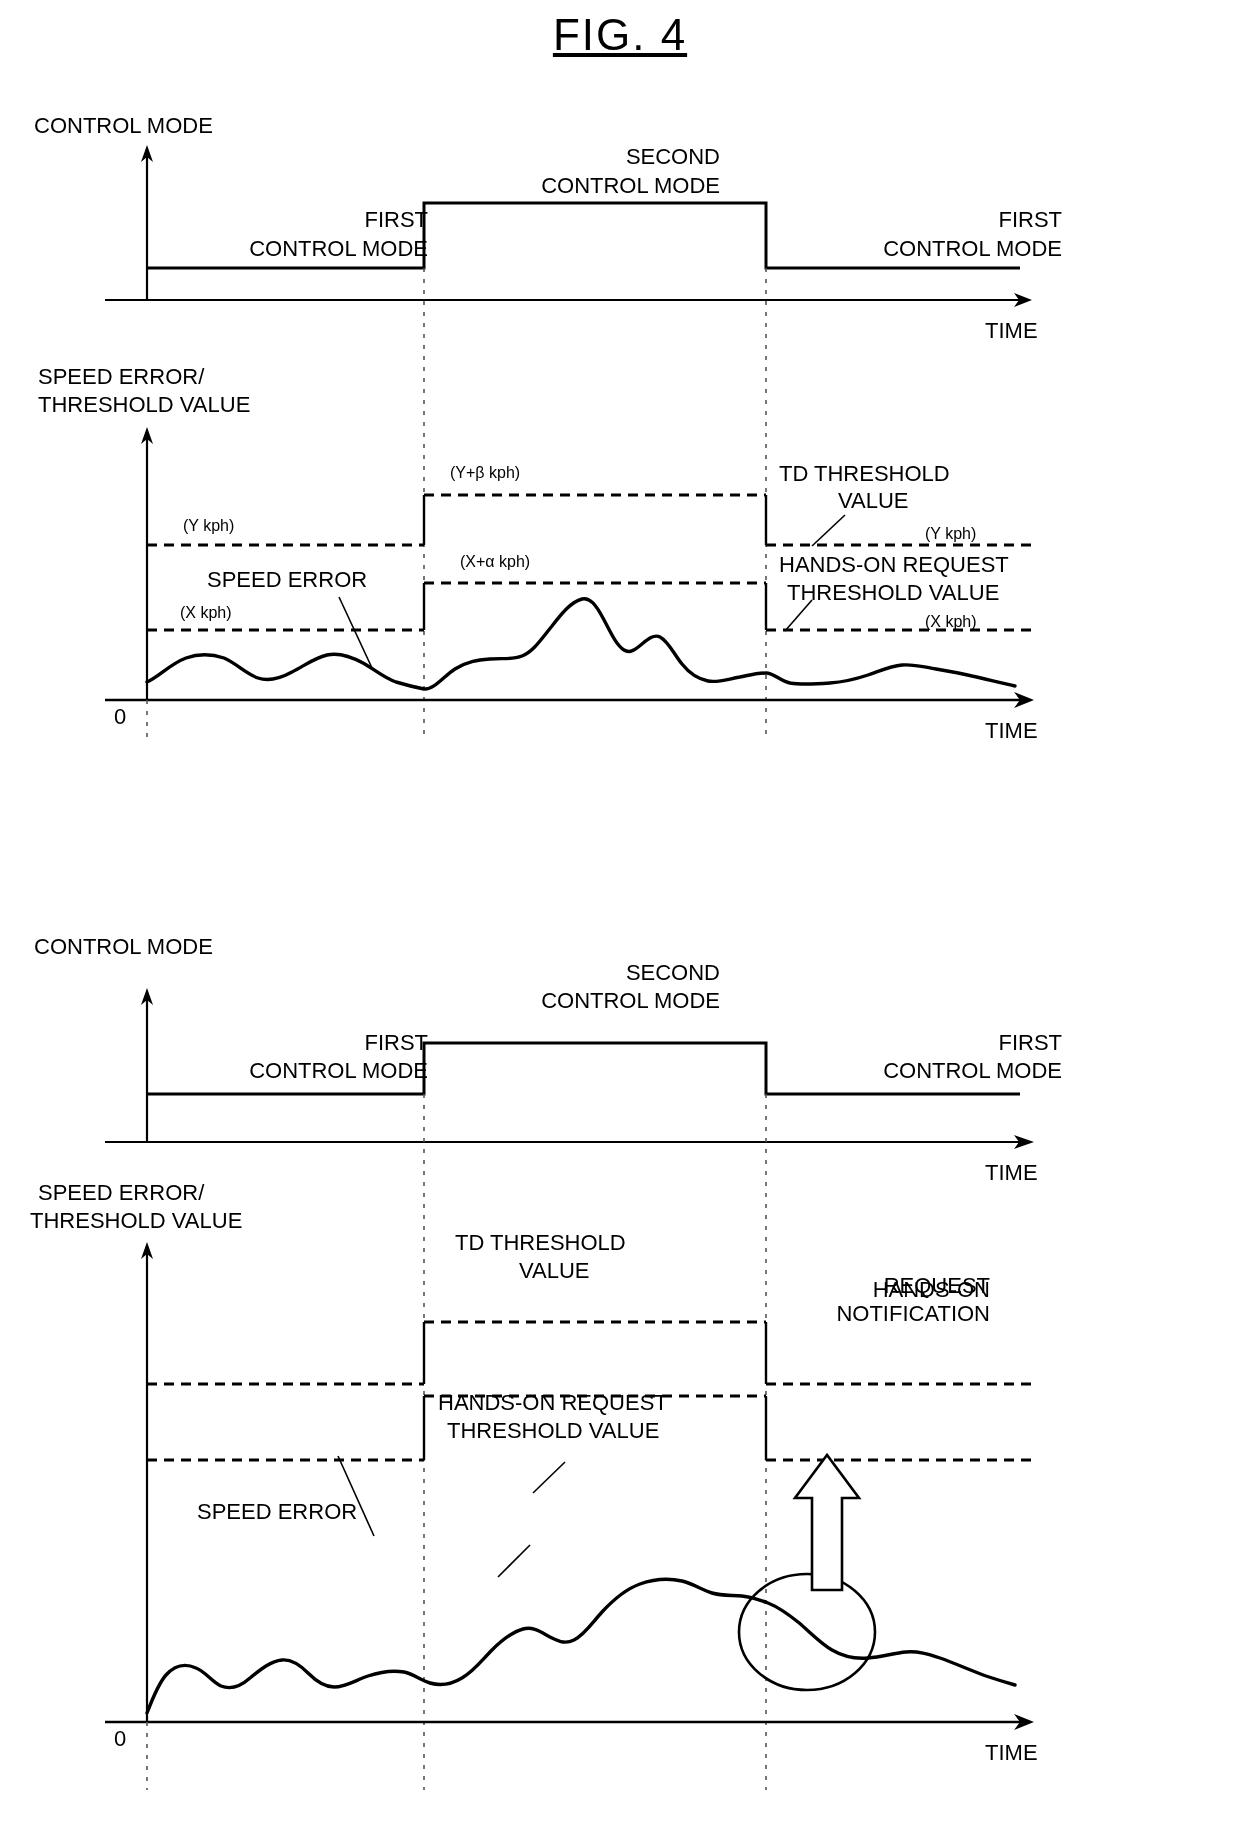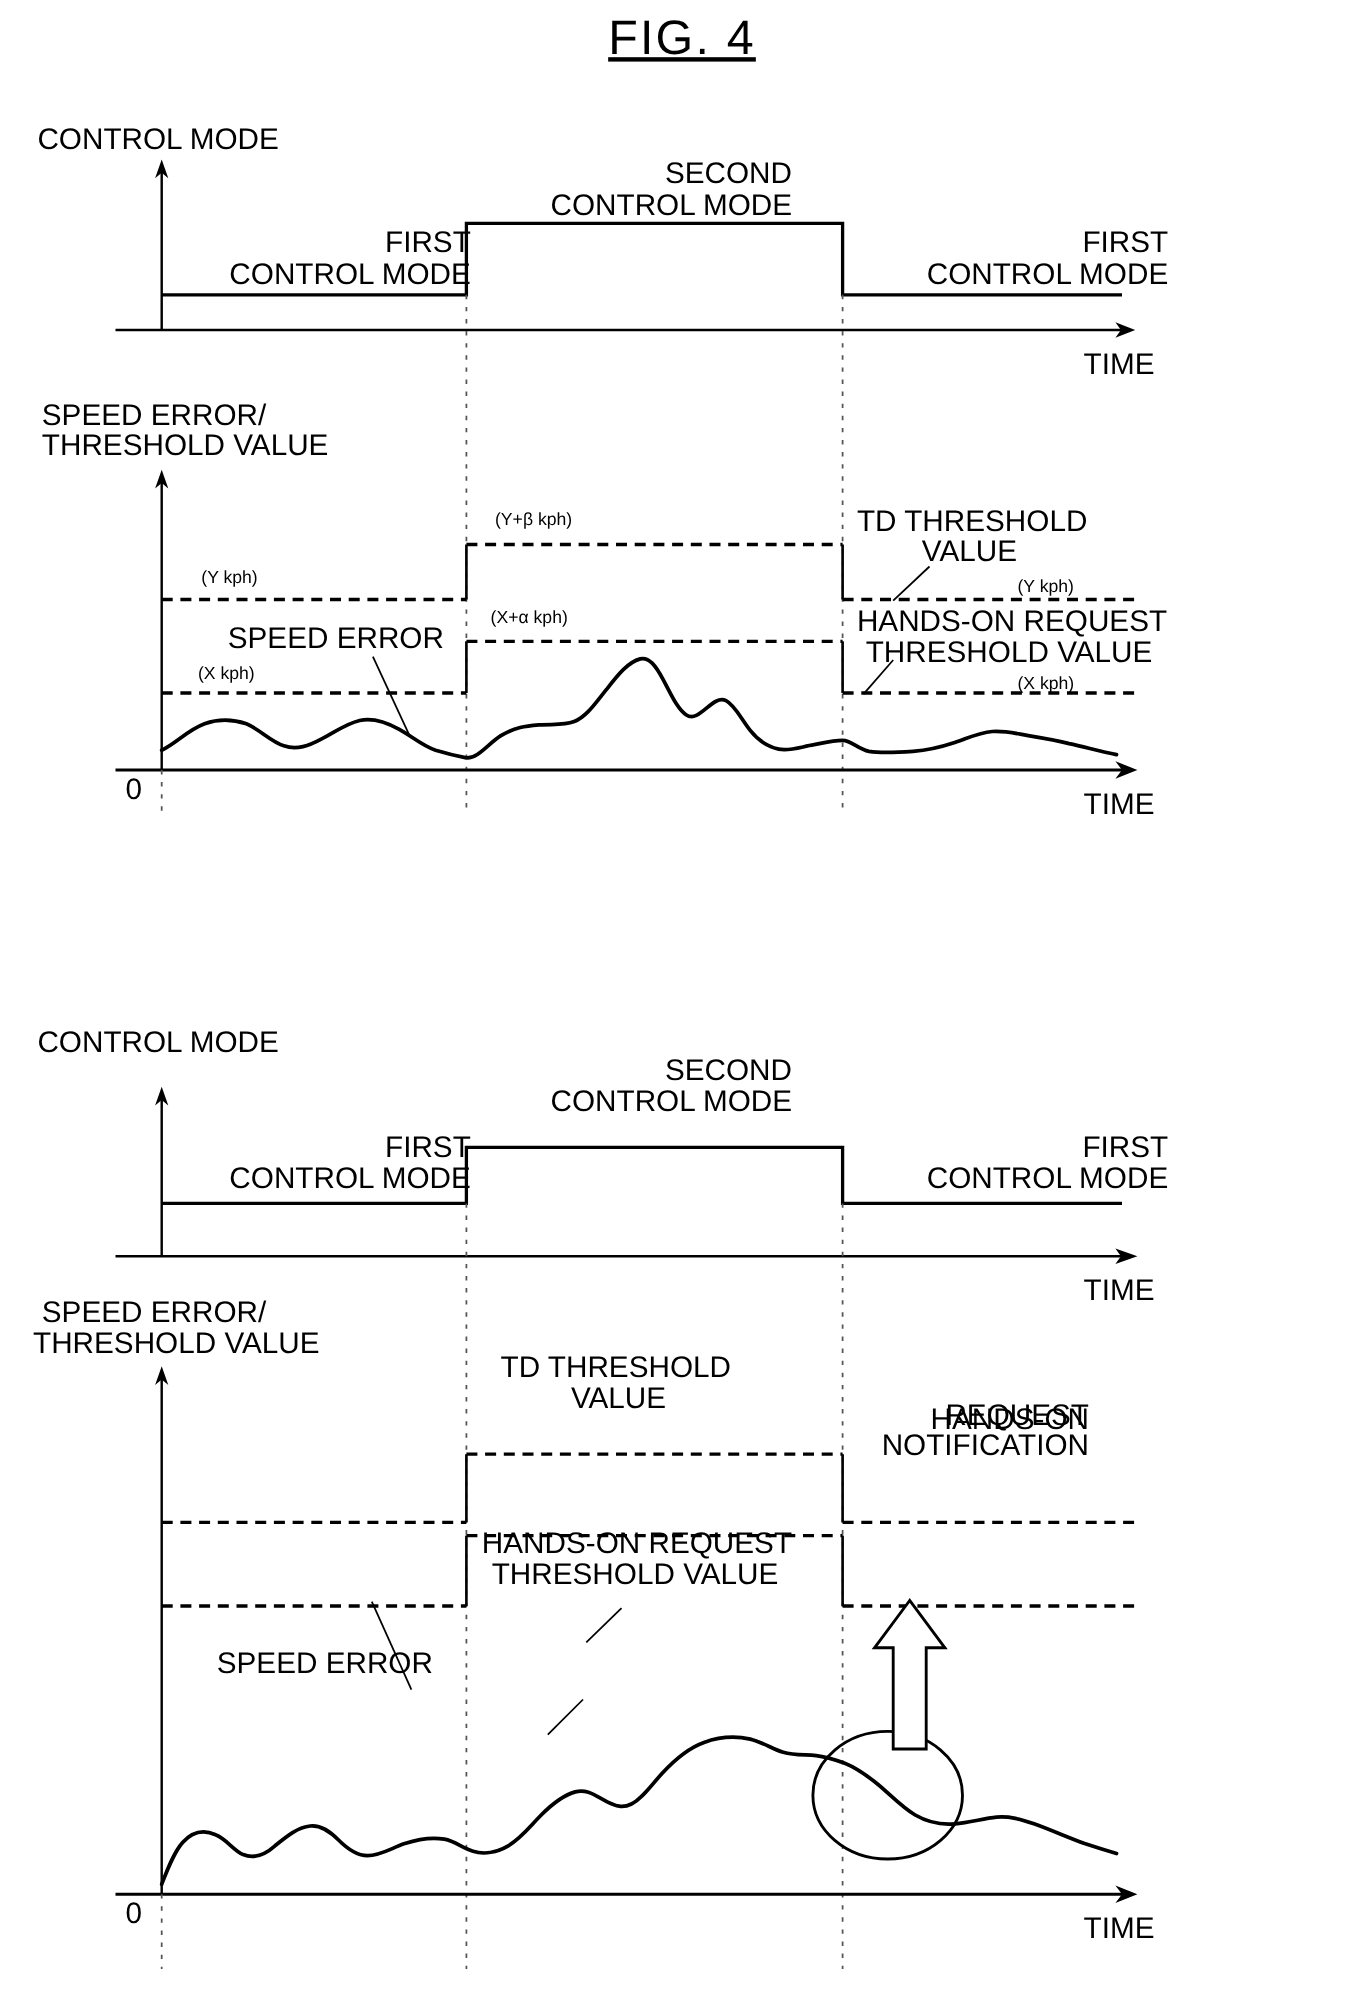--- a/index.html
+++ b/index.html
@@ -26,21 +26,21 @@
     text-decoration: underline;
   }
   .svg-layer {
     position: absolute;
     left: 0; top: 0;
     width: 1240px; height: 1827px;
   }
   .lbl {
     position: absolute;
     font-family: "Liberation Sans", sans-serif;
-    font-size: 27px;
+    font-size: 22px;
     line-height: 26px;
     white-space: pre;
     color: #000;
   }
   .lbl.sm { font-size: 16px; }
   .lbl.center { text-align: right; }
 </style>
 </head>
 <body>
 
@@ -184,21 +184,21 @@
 
   <div class="lbl" style="left:985px; top:318px;">TIME</div>
 
   <div class="lbl" style="left:38px; top:364px;">SPEED ERROR/</div>
   <div class="lbl" style="left:38px; top:392px;">THRESHOLD VALUE</div>
 
   <div class="lbl sm" style="left:183px; top:513px;">(Y kph)</div>
   <div class="lbl sm" style="left:180px; top:600px;">(X kph)</div>
 
   <div class="lbl sm" style="left:450px; top:460px;">(Y+β kph)</div>
-  <div class="lbl sm" style="left:446px; top:549px;">(X+α kph)</div>
+  <div class="lbl sm" style="left:460px; top:549px;">(X+α kph)</div>
 
   <div class="lbl" style="left:207px; top:567px;">SPEED ERROR</div>
 
   <div class="lbl" style="left:779px; top:461px;">TD THRESHOLD</div>
   <div class="lbl" style="left:838px; top:488px;">VALUE</div>
   <div class="lbl sm" style="left:925px; top:521px;">(Y kph)</div>
 
   <div class="lbl" style="left:779px; top:552px;">HANDS-ON REQUEST</div>
   <div class="lbl" style="left:787px; top:580px;">THRESHOLD VALUE</div>
   <div class="lbl sm" style="left:925px; top:609px;">(X kph)</div>

